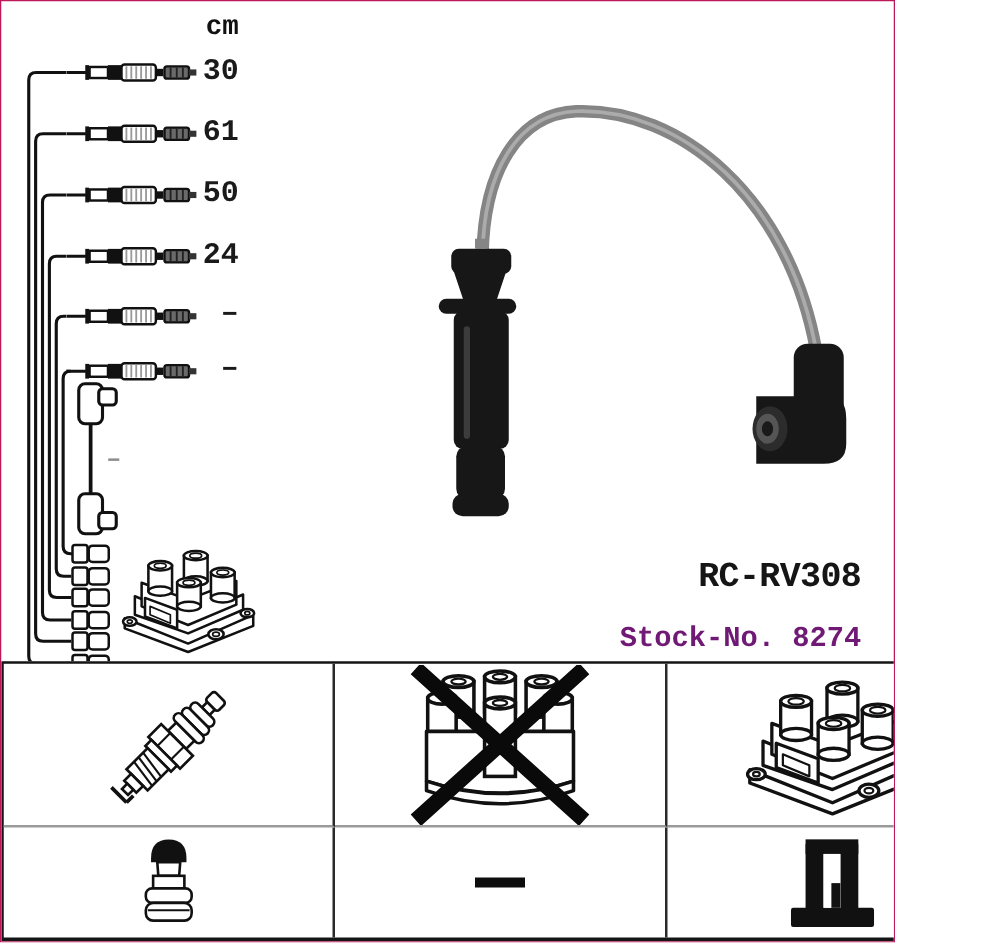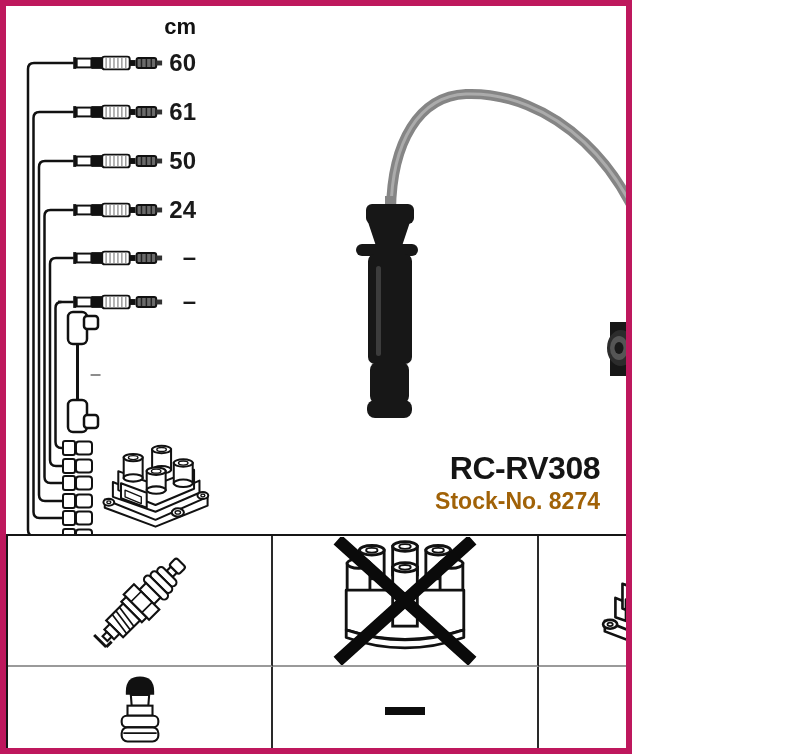--- a/index.html
+++ b/index.html
@@ -1,36 +1,36 @@
 <!DOCTYPE html>
 <html><head>
 <meta charset="utf-8">
 <style>
   html,body{margin:0;padding:0;background:#fff;}
   #stage{
-    position:relative;width:632px;height:754px;background:#fff;
-    font-family:Liberation Sans, sans-serif;color:#111;
-    border:6px solid #be185d;box-sizing:border-box;overflow:hidden;
+    position:relative;width:716px;height:754px;background:#fff;
+    font-family:Liberation Mono, monospace;color:#111;
+    border:1px solid #be185d;box-sizing:border-box;overflow:hidden;
   }
   
   .unit-header{position:absolute;left:118px;top:8px;width:72px;text-align:right;
     font-size:22px;font-weight:bold;color:#111;}
   .cable-row-glyph{position:absolute;left:52px;width:110px;height:18px;}
   .len-label{position:absolute;left:118px;width:72px;text-align:right;
     font-size:24px;font-weight:bold;color:#1a1a1a;line-height:26px;}
   .link-dash{position:absolute;left:84px;top:356px;width:26px;font-size:20px;
     font-weight:bold;color:#8d8d8d;}
   .bracket-svg{position:absolute;left:0;top:0;}
   .coil-small{position:absolute;left:92px;top:432px;}
   
   .photo-svg{position:absolute;left:298px;top:78px;}
   
   .code-block{position:absolute;right:26px;top:444px;width:320px;text-align:right;}
-  .code-main{font-size:32px;font-weight:bold;letter-spacing:-0.5px;color:#151515;line-height:36px;}
-  .code-stock{font-size:23px;font-weight:bold;color:#a16207;line-height:28px;margin-top:1px;}
+  .code-main{font-size:28px;font-weight:bold;letter-spacing:-0.5px;color:#151515;line-height:36px;}
+  .code-stock{font-size:23px;font-weight:bold;color:#701a75;line-height:28px;margin-top:16px;}
   
   .legend{position:absolute;left:0;top:528px;width:800px;height:224px;box-sizing:border-box;
     border:2px solid #151515;border-bottom-width:3px;background:#fff;
     display:grid;grid-template-columns:1fr 1fr 1fr;grid-template-rows:131px 1fr;}
   .cell{position:relative;display:flex;align-items:center;justify-content:center;box-sizing:border-box;}
   .cell.br{border-right:2px solid #2a2a2a;}
   .cell.bb{border-bottom:2px solid #9a9a9a;}
   .dash-bar{width:40px;height:8px;background:#0d0d0d;}
   svg{display:block;}
 </style>
@@ -234,21 +234,21 @@
   <svg class="cable-row-glyph" style="top:195px" viewBox="0 0 112 18">
       <use href="#sym-cable"></use>
     </svg>
   <svg class="cable-row-glyph" style="top:243px" viewBox="0 0 112 18">
       <use href="#sym-cable"></use>
     </svg>
   <svg class="cable-row-glyph" style="top:287px" viewBox="0 0 112 18">
       <use href="#sym-cable"></use>
     </svg>
 
-  <div class="len-label" style="top:44px">60</div>
+  <div class="len-label" style="top:44px">30</div>
   <div class="len-label" style="top:93px">61</div>
   <div class="len-label" style="top:142px">50</div>
   <div class="len-label" style="top:191px">24</div>
   <div class="len-label" style="top:238px">–</div>
   <div class="len-label" style="top:282px">–</div>
 
   <div class="link-dash">–</div>
 
   <svg class="coil-small" width="115" height="92" viewBox="0 0 170 130">
       <use href="#sym-coil"></use>

